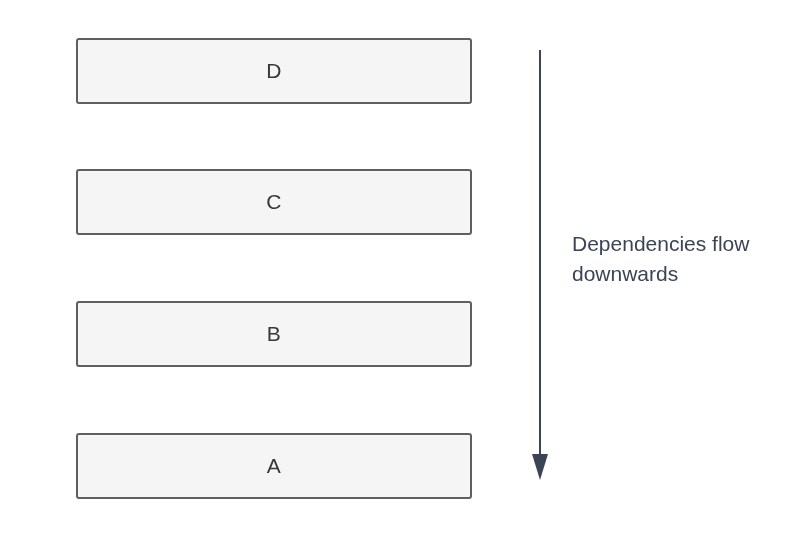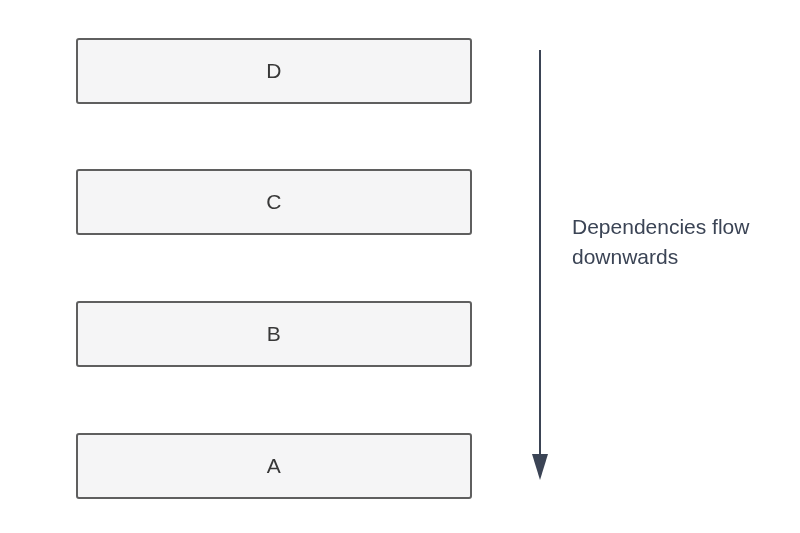--- a/index.html
+++ b/index.html
@@ -38,21 +38,21 @@
   .box-3 { top: 433px; }
 
   .flow-arrow {
     position: absolute;
     left: 530px;
     top: 50px;
   }
   .arrow-caption {
     position: absolute;
     left: 572px;
-    top: 212px;
+    top: 229px;
     width: 185px;
     font-size: 21px;
     line-height: 30px;
     color: #3b4455;
   }
 </style>
 </head>
 <body>
 
 <div class="canvas">

